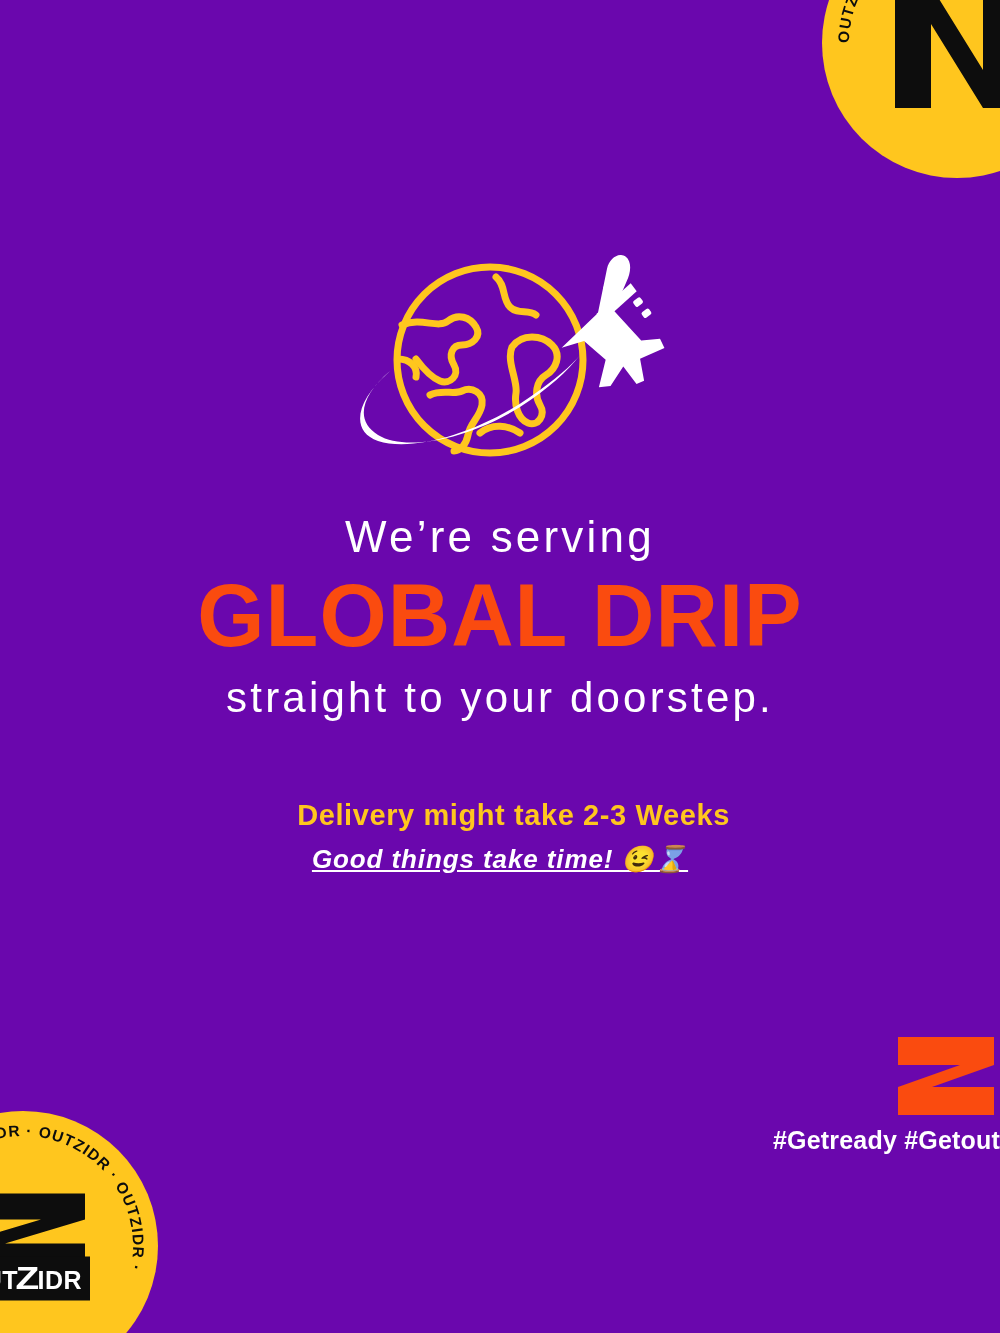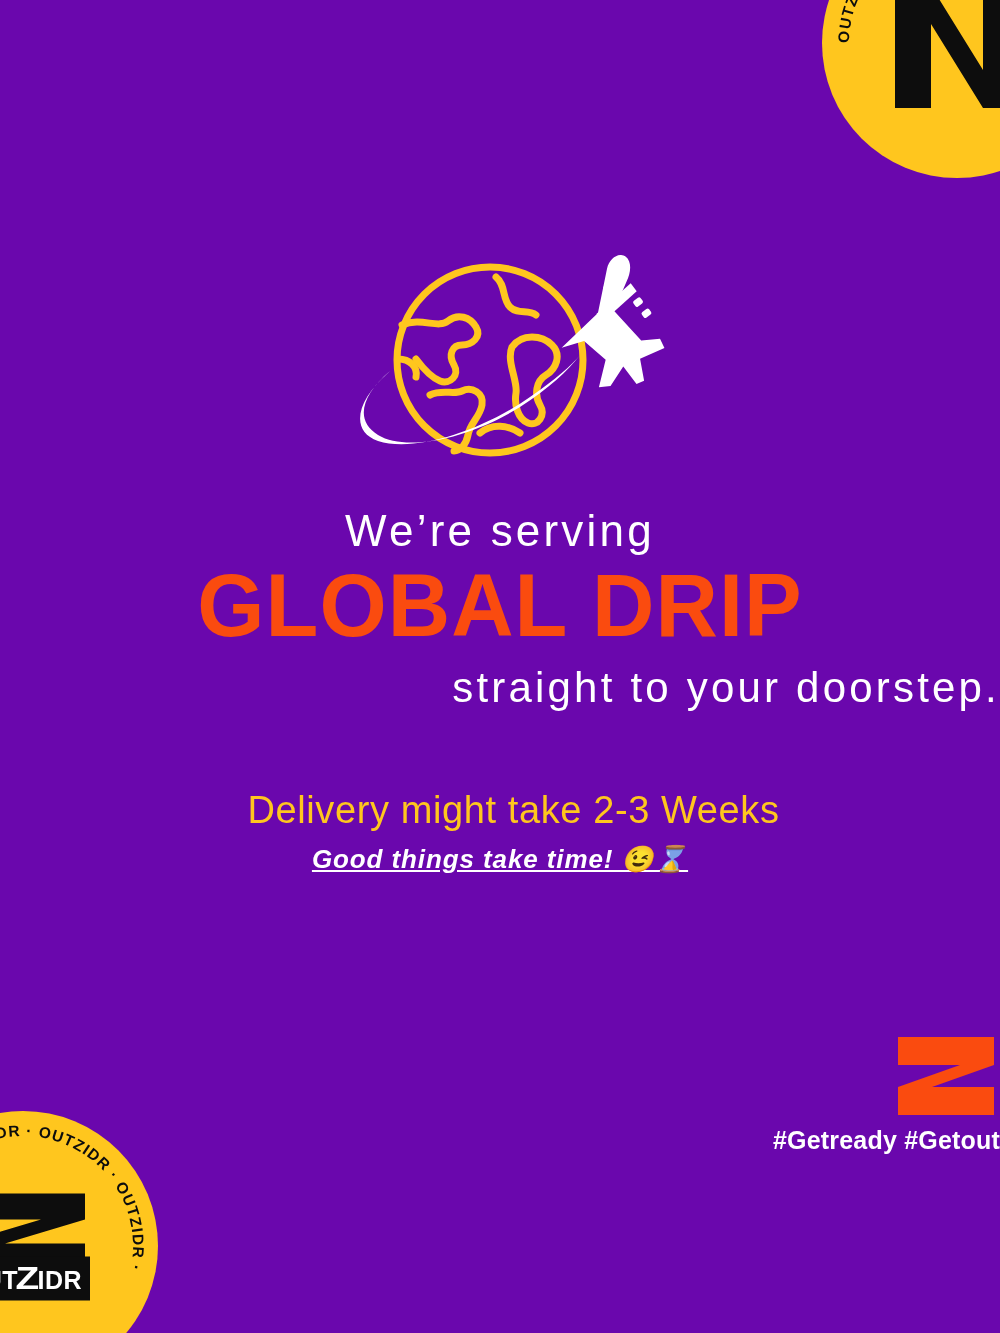--- a/index.html
+++ b/index.html
@@ -115,45 +115,44 @@
     right: 0;
     top: 500px;
     text-align: center;
   }
   .line-serving {
     color: #ffffff;
     font-size: 44px;
     font-weight: 300;
     letter-spacing: 3.2px;
     line-height: 1.12;
-    margin: 6px;
+    margin: 12px;
   }
   .line-global {
     color: #FA4B0F;
     font-size: 80px;
     font-weight: 700;
     letter-spacing: 1px;
     line-height: 1.08;
     margin: 8px 0 2px 0;
     transform: scaleX(1.08) scaleY(1.12);
     font-stretch: condensed;
   }
   .line-doorstep {
     color: #ffffff;
     font-size: 42px;
     font-weight: 300;
     letter-spacing: 3.2px;
     line-height: 1.14;
     margin: 14px 0 16px 0;
-    text-align: right;
   }
   .line-delivery {
     color: #FFC61E;
-    font-size: 38px;
-    font-weight: 400;
+    font-size: 29px;
+    font-weight: 700;
     letter-spacing: 0.6px;
     line-height: 1.1;
     margin: 78px 0 0 0;
     padding-left: 27px;
   }
   .line-goodthings {
     color: #ffffff;
     font-size: 26px;
     font-weight: 700;
     font-style: italic;

